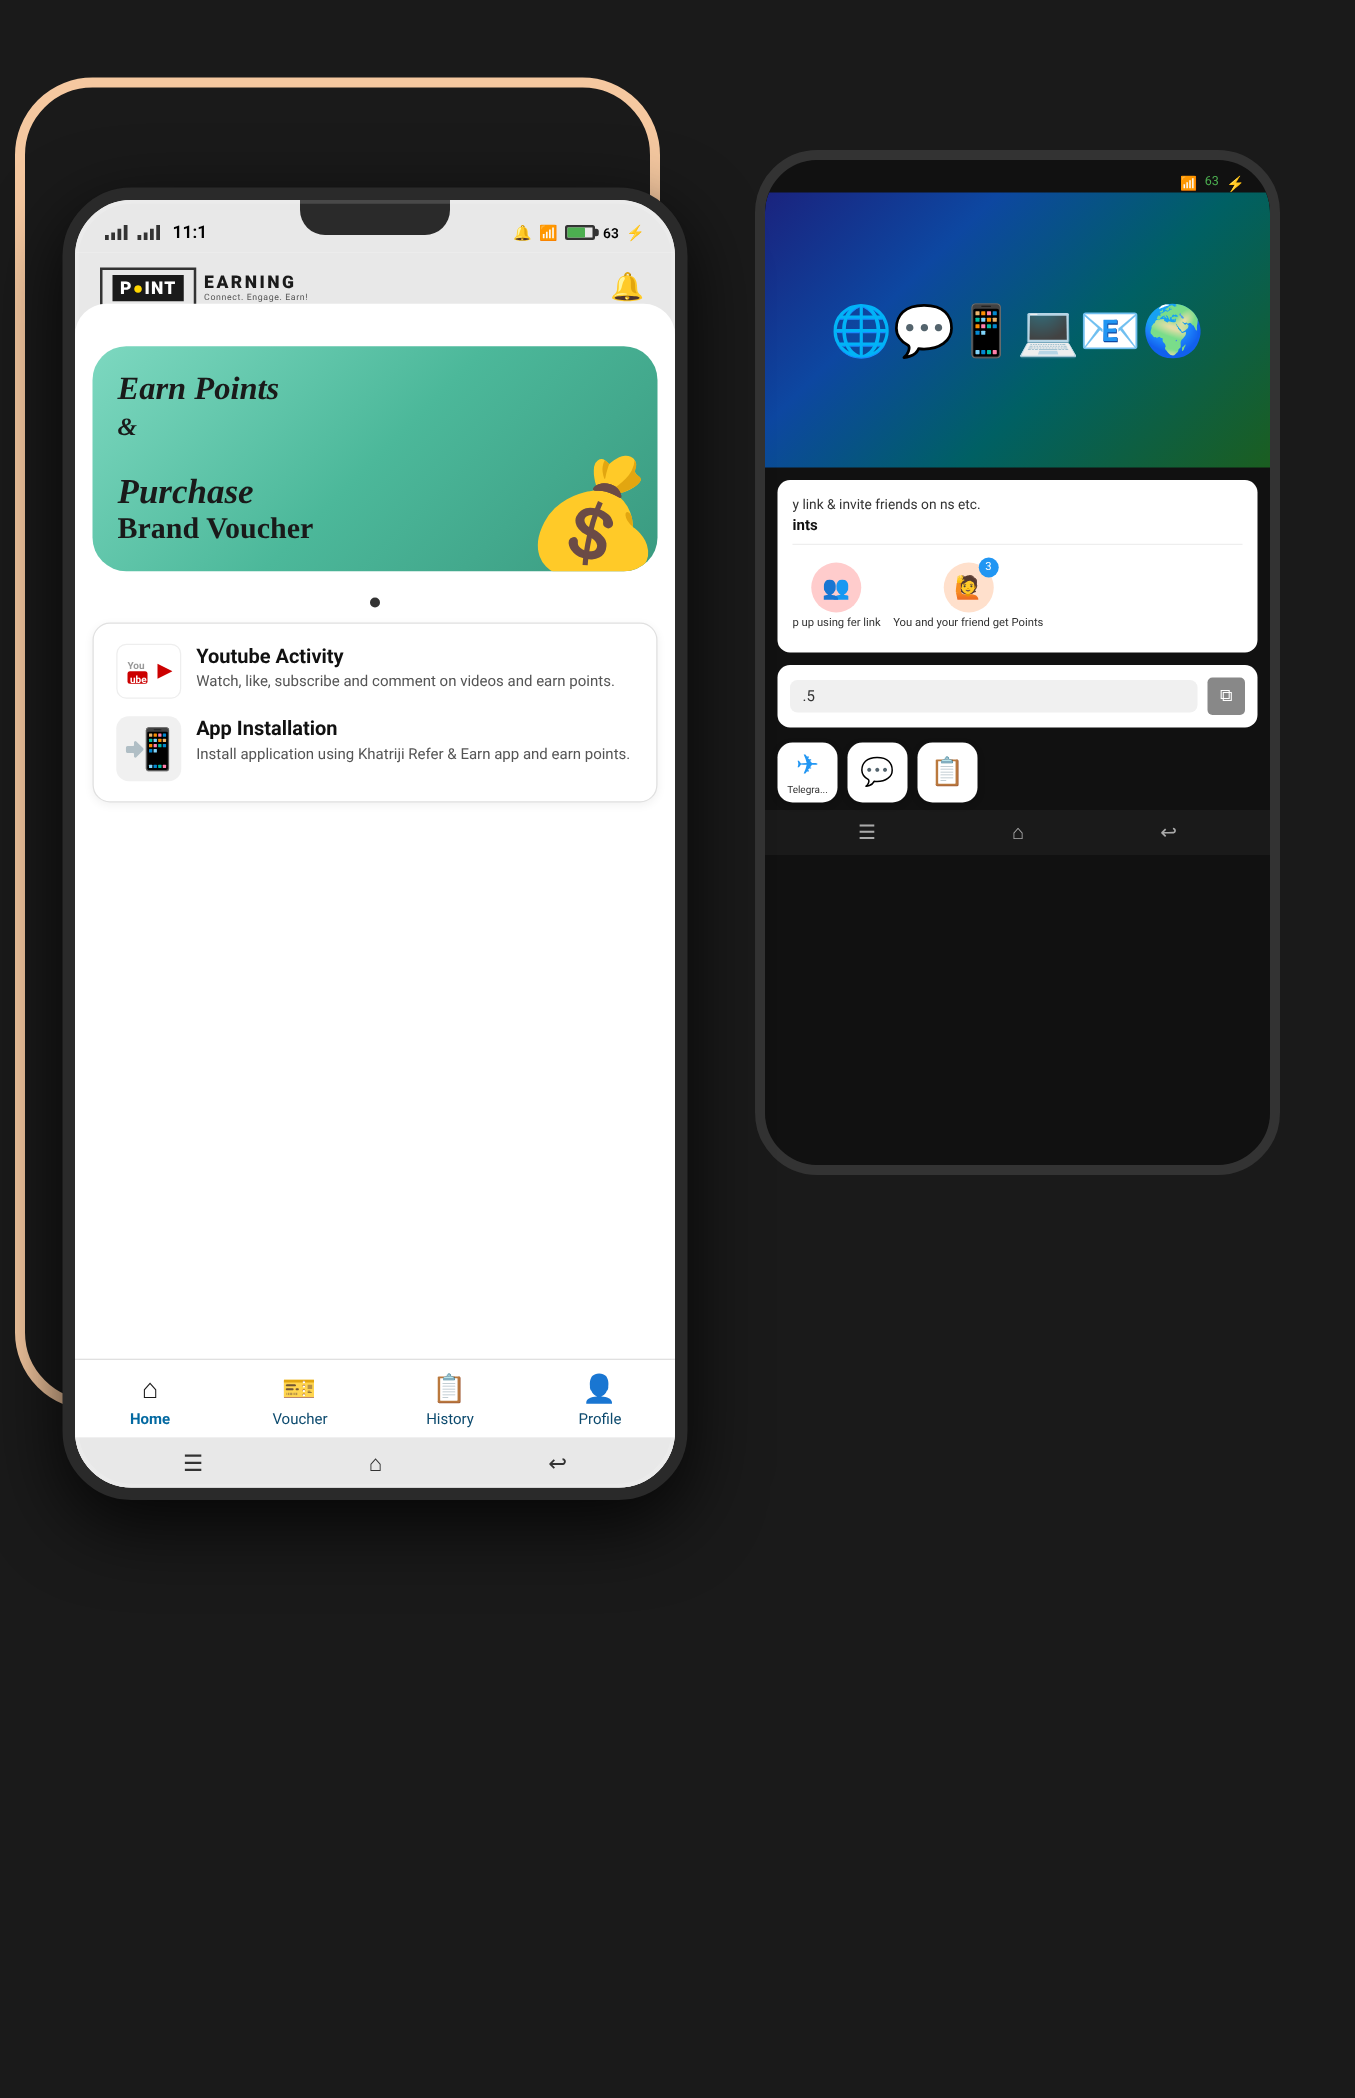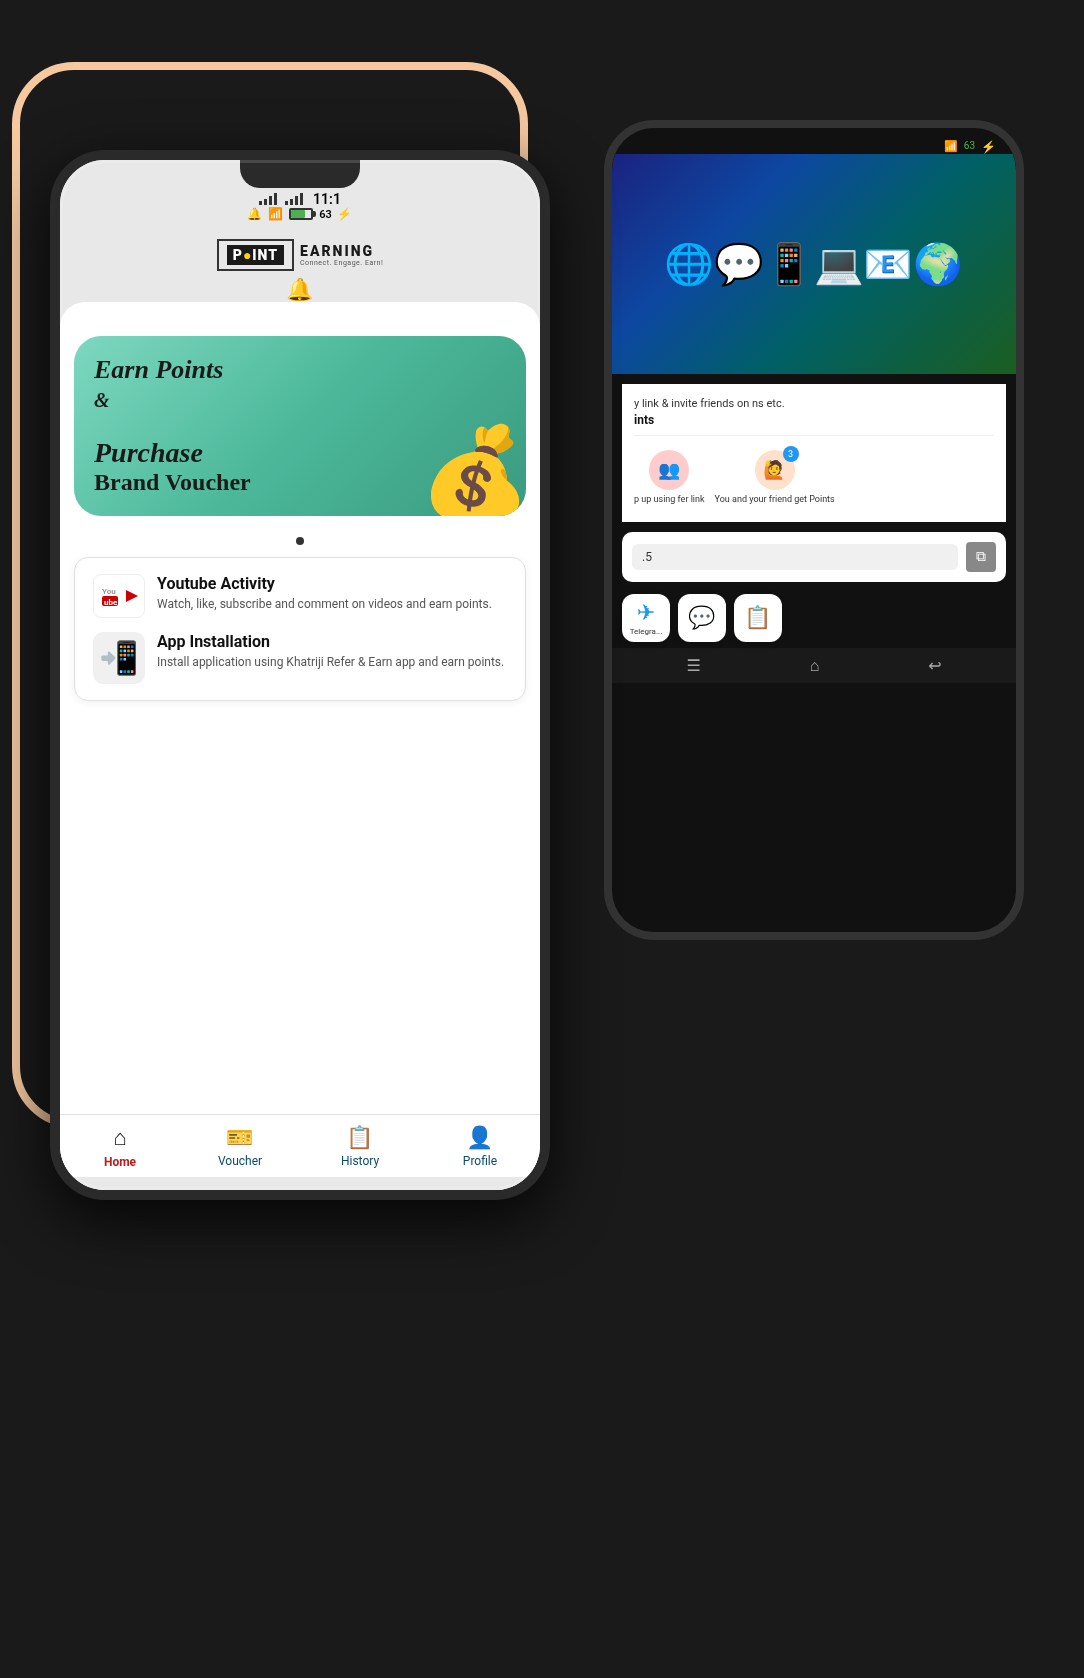--- a/index.html
+++ b/index.html
@@ -112,21 +112,20 @@
       flex-direction: column;
     }
 
     
     .app-header {
       background: #e8e8e8;
       padding: 10px 20px 15px;
       display: flex;
       justify-content: space-between;
       align-items: center;
-      flex-direction: column;
     }
     .logo-container {
       display: flex;
       align-items: center;
     }
     .logo-box {
       border: 2px solid #333;
       padding: 4px 8px;
       display: flex;
       align-items: center;
@@ -368,21 +367,21 @@
       flex: 1;
       display: flex;
       flex-direction: column;
       align-items: center;
       gap: 4px;
       cursor: pointer;
     }
     .nav-icon { font-size: 22px; color: #888; }
     .nav-icon.active { color: #1a1a1a; }
     .nav-label { font-size: 12px; color: #0c4a6e; }
-    .nav-label.active { color: #b91c1c; font-weight: 700; }
+    .nav-label.active { color: #0369a1; font-weight: 700; }
 
     
     .android-nav {
       background: #e8e8e8;
       display: flex;
       justify-content: space-around;
       align-items: center;
       padding: 10px 20px;
       height: 42px;
     }
@@ -410,21 +409,21 @@
       position: relative;
       overflow: hidden;
       display: flex;
       align-items: center;
       justify-content: center;
       font-size: 40px;
     }
     .bg-card {
       background: white;
       margin: 10px;
-      border-radius: 0;
+      border-radius: 10px;
       padding: 12px;
     }
     .bg-card-text { font-size: 11px; color: #333; line-height: 1.5; }
     .bg-card-bold { font-size: 12px; font-weight: 700; color: #111; }
     .bg-items-row {
       display: flex;
       gap: 10px;
       padding: 6px 0;
     }
     .bg-item {
@@ -558,21 +557,21 @@
     </div>
   </div>
 </div>
 
 <div class="phone-main-wrap">
   <div class="phone-border-glow"></div>
   <div class="phone-main">
 
     <div class="notch"></div>
 
-    <div class="status-bar" style="padding-top:31px;flex-direction:column;">
+    <div class="status-bar" style="padding-top:18px;">
       <div class="status-left">
         <div class="signal-bar">
           <span style="height:4px;"></span>
           <span style="height:6px;"></span>
           <span style="height:9px;"></span>
           <span style="height:12px;"></span>
         </div>
         <div class="signal-bar" style="margin-left:4px;">
           <span style="height:4px;"></span>
           <span style="height:6px;"></span>

